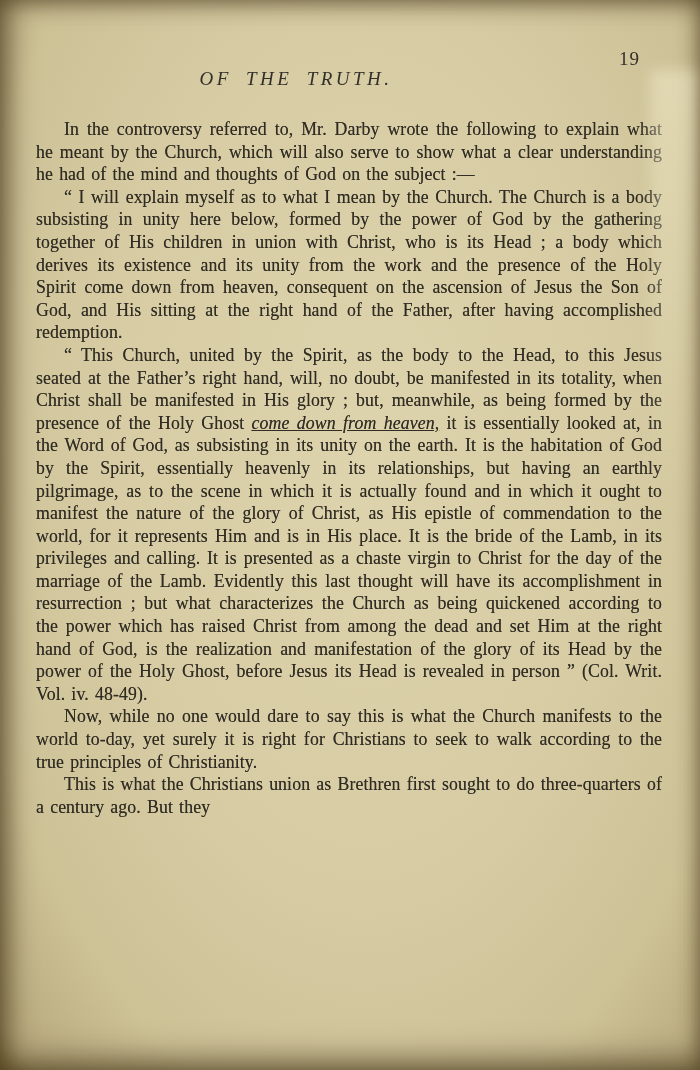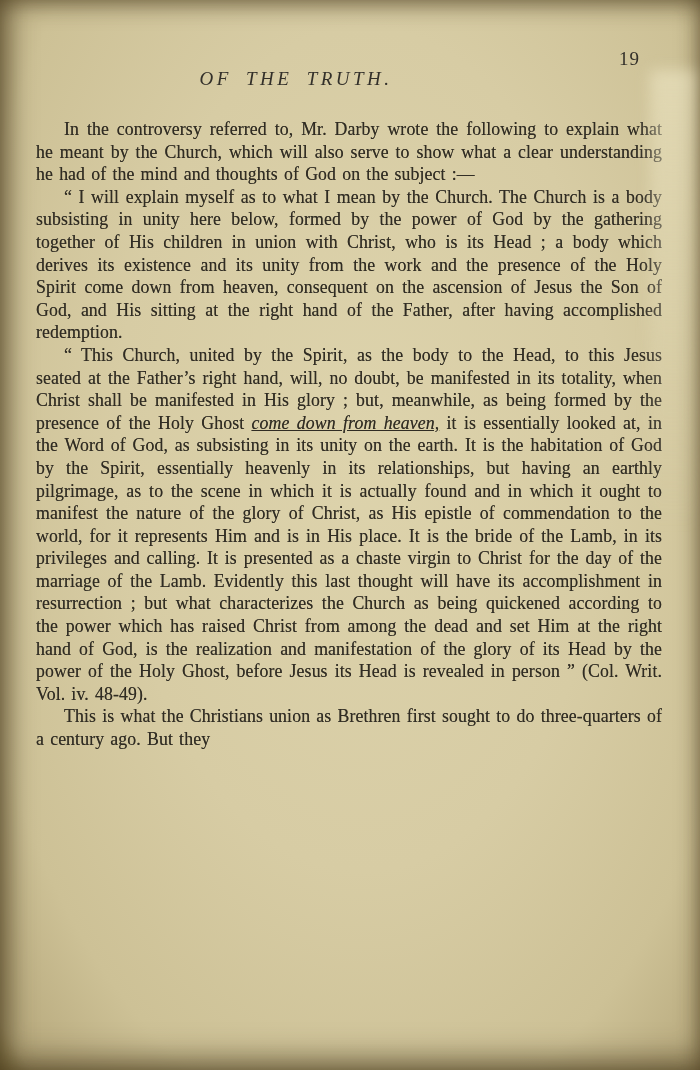--- a/index.html
+++ b/index.html
@@ -81,15 +81,16 @@
 <div class="page">
   <div class="watermark-streak"></div>
   <div class="header">
     <span class="running-title">OF THE TRUTH.</span>
     <span class="page-number">19</span>
   </div>
   <div class="text-body">
       <p class="para"><span>In the controversy referred to, Mr. Darby wrote the following to explain what he meant by the Church, which will also serve to show what a clear understanding he had of the mind and thoughts of God on the subject :—</span></p>
       <p class="para"><span>“ I will explain myself as to what I mean by the Church.  The Church is a body subsisting in unity here below, formed by the power of God by the gathering together of His children in union with Christ, who is its Head ; a body which derives its existence and its unity from the work and the presence of the Holy Spirit come down from heaven, consequent on the ascension of Jesus the Son of God, and His sitting at the right hand of the Father, after having accomplished redemption.</span></p>
       <p class="para"><span>“ This Church, united by the Spirit, as the body to the Head, to this Jesus seated at the Father’s right hand, will, no doubt, be manifested in its totality, when Christ shall be manifested in His glory ; but, meanwhile, as being formed by the presence of the Holy Ghost </span><span class="italic">come down from heaven,</span><span> it is essentially looked at, in the Word of God, as subsisting in its unity on the earth.  It is the habitation of God by the Spirit, essentially heavenly in its relationships, but having an earthly pilgrimage, as to the scene in which it is actually found and in which it ought to manifest the nature of the glory of Christ, as His epistle of commendation to the world, for it represents Him and is in His place.  It is the bride of the Lamb, in its privileges and calling.  It is presented as a chaste virgin to Christ for the day of the marriage of the Lamb.  Evidently this last thought will have its accomplishment in resurrection ; but what characterizes the Church as being quickened according to the power which has raised Christ from among the dead and set Him at the right hand of God, is the realization and manifestation of the glory of its Head by the power of the Holy Ghost, before Jesus its Head is revealed in person ” (Col. Writ. Vol. iv. 48-49).</span></p>
+      <p class="para"><span>Now, while no one would dare to say this is what the Church manifests to the world to-day, yet surely it is right for Christians to seek to walk according to the true principles of Christianity.</span></p>
       <p class="para"><span>This is what the Christians union as Brethren first sought to do three-quarters of a century ago.  But they</span></p>
     </div>
 </div>
 
 </body></html>

